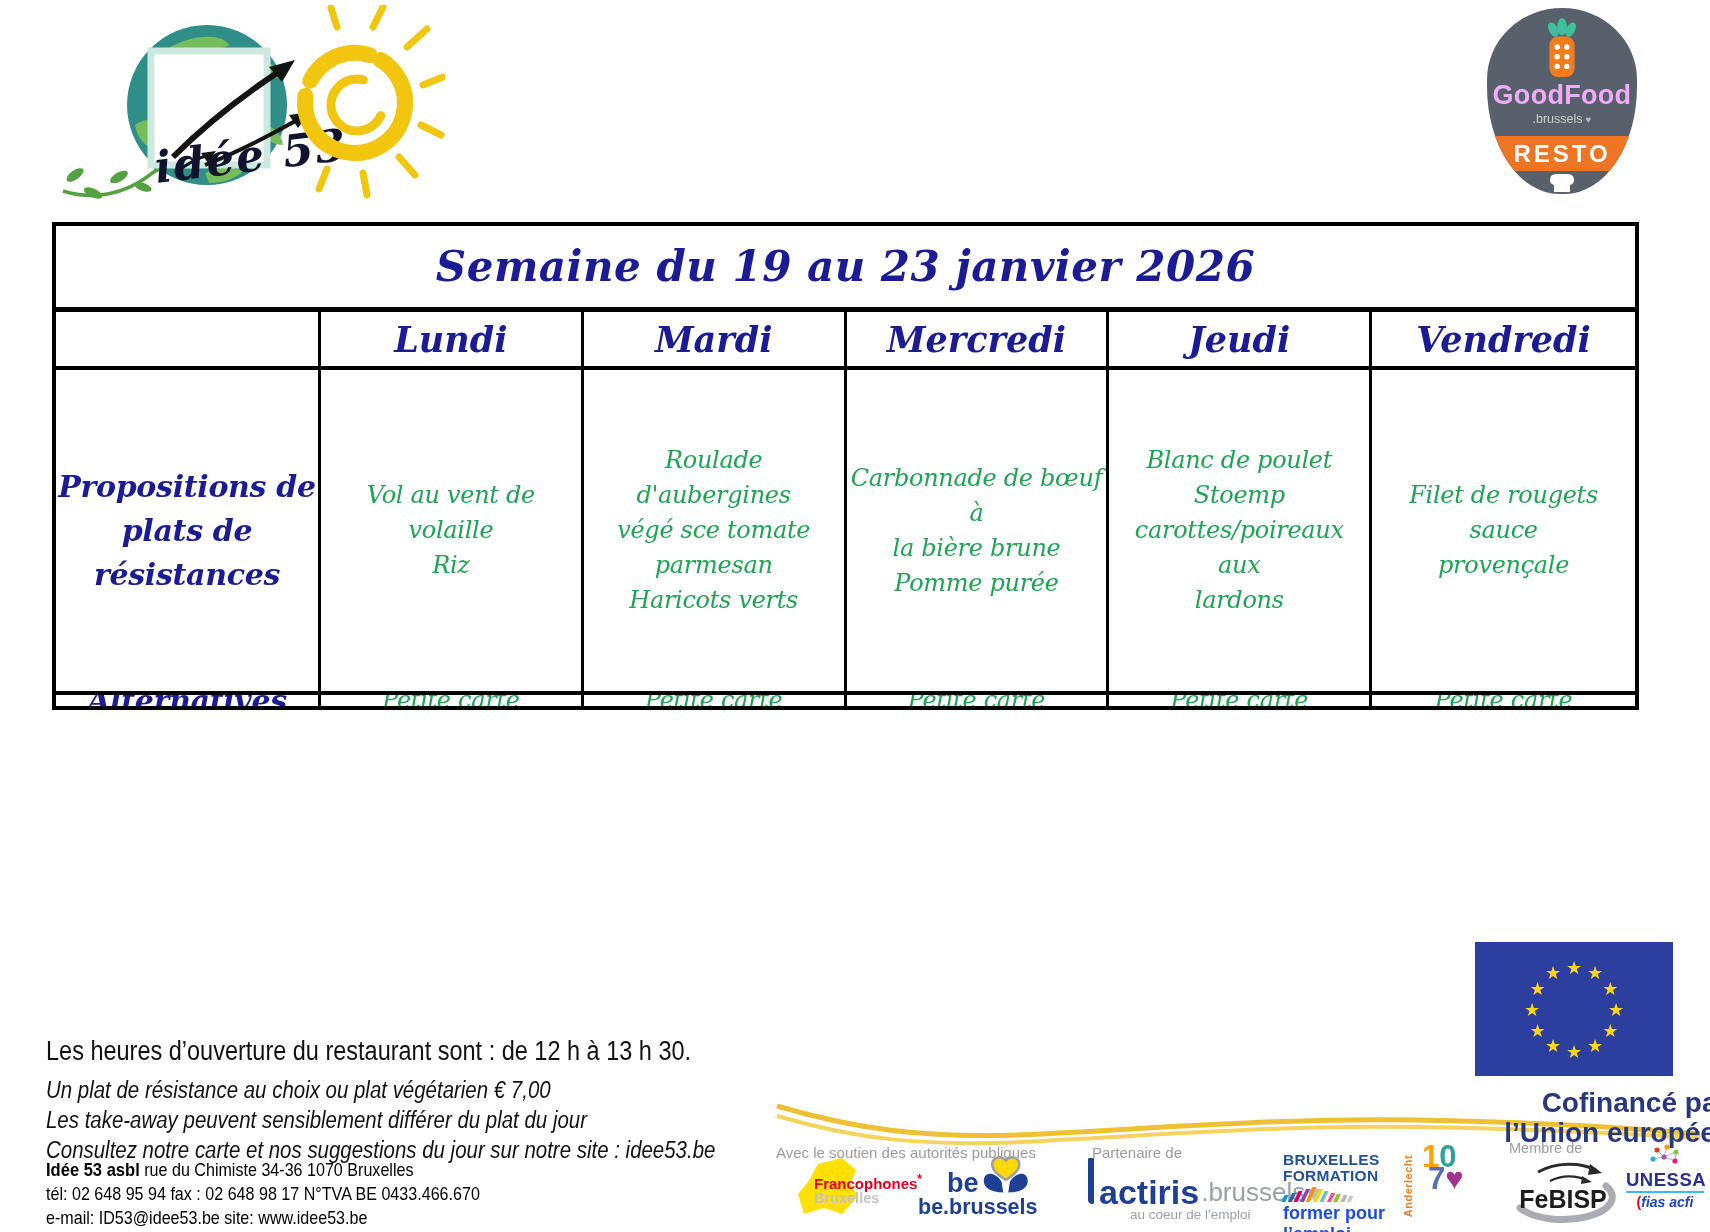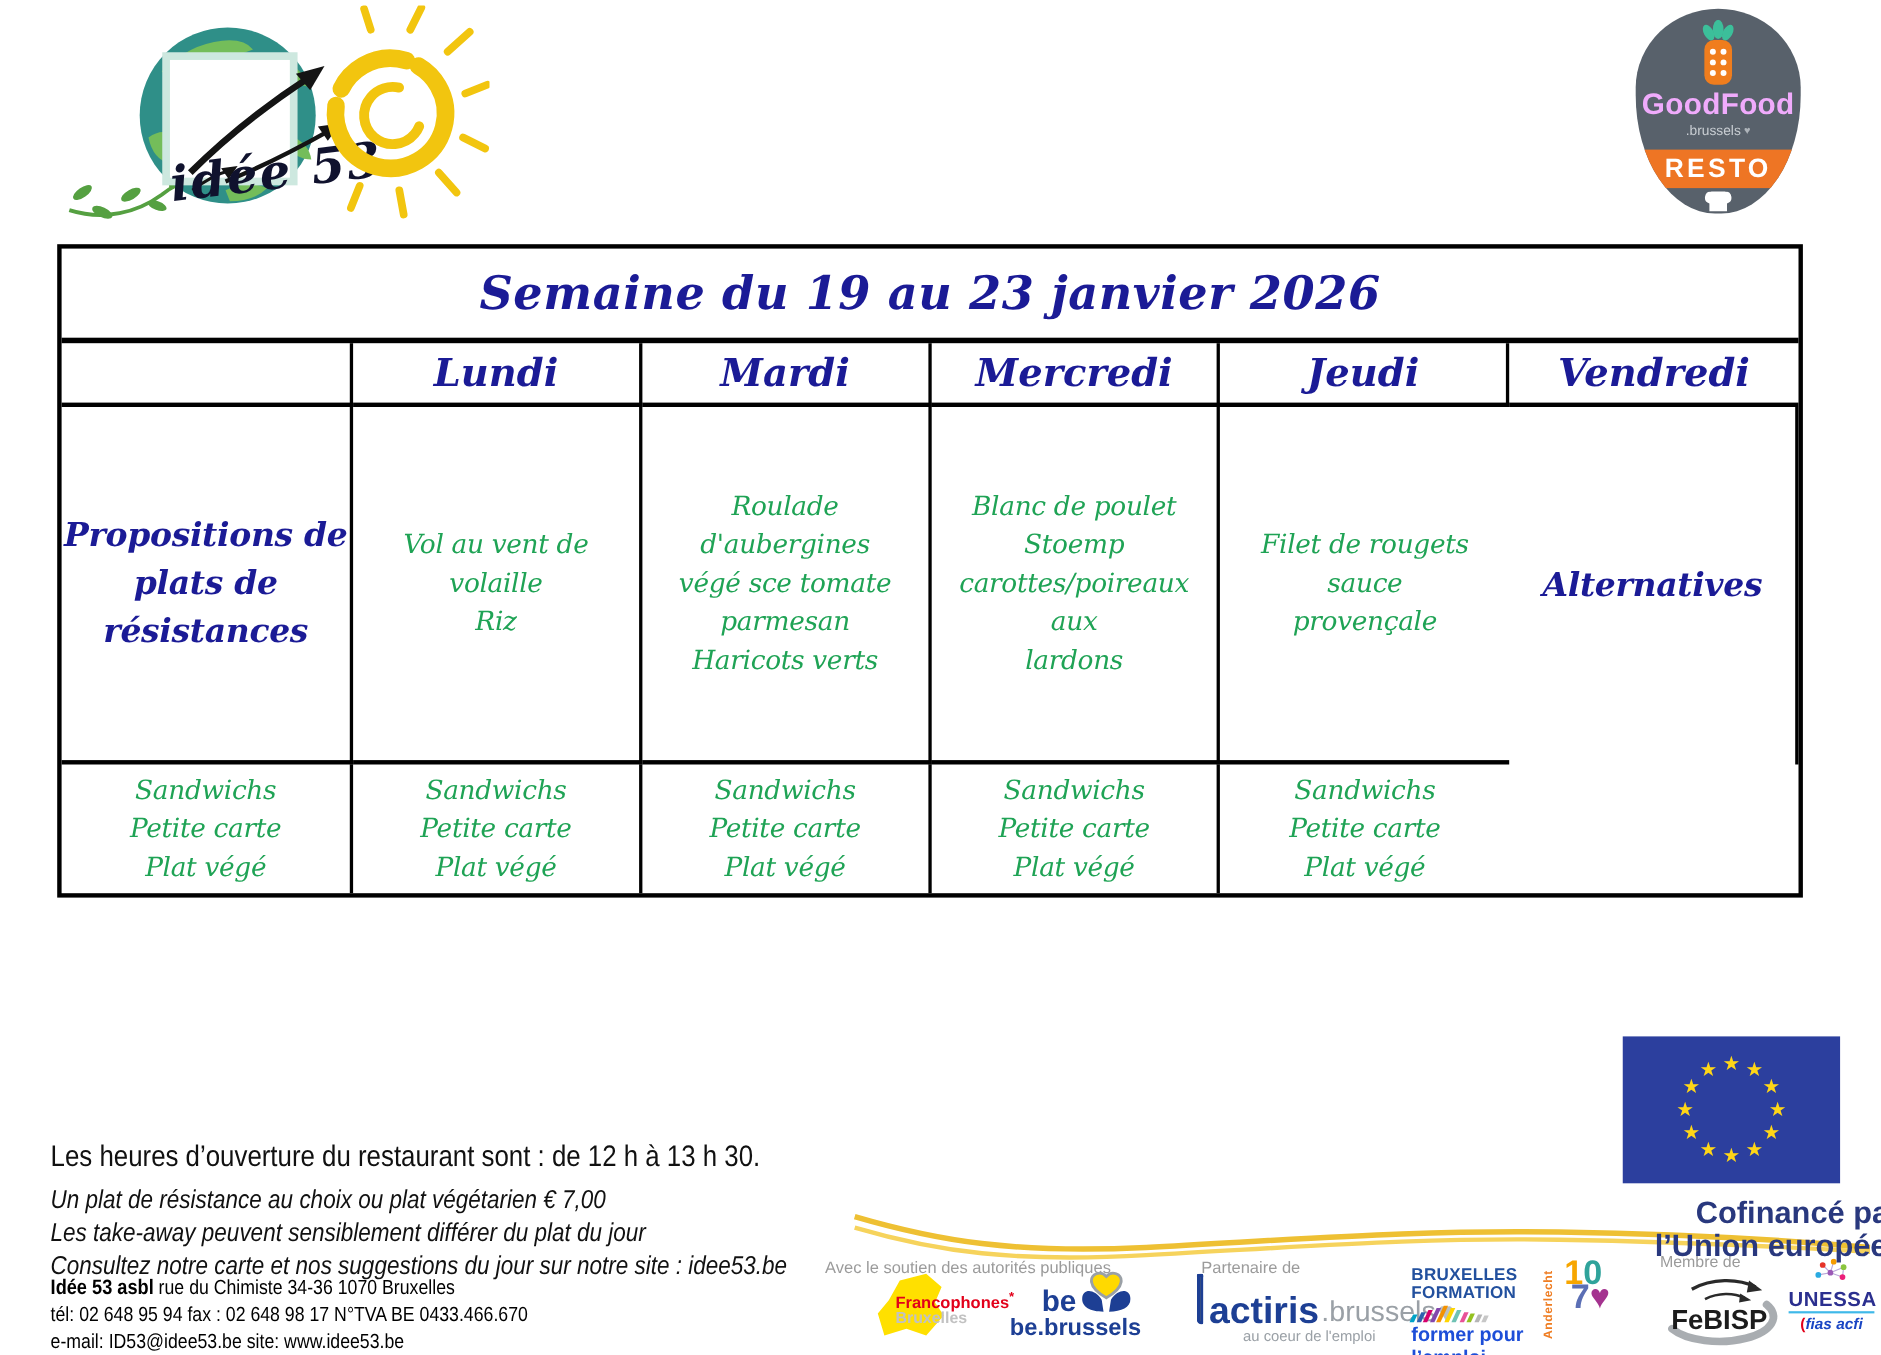--- a/index.html
+++ b/index.html
@@ -6,21 +6,21 @@
   html,body{margin:0;padding:0;background:#fff;}
   #canvas{position:relative;width:1710px;height:1232px;background:#ffffff;overflow:hidden;
           font-family:"Liberation Sans",sans-serif;}
   .script{font-family:"DejaVu Serif",serif;font-style:italic;}
   :root{
     --navy:#1b1b96; --green:#1fa355; --gfgray:#58616b; --gforange:#ee7524;
     --eublue:#2c3f9e; --staryellow:#ffd617; --actirisblue:#1d3f94;
   }
 
   
-  .menu-table{position:absolute;left:52px;top:222px;width:1587px;height:594px;
+  .menu-table{position:absolute;left:52px;top:222px;width:1587px;height:488px;
     border:4px solid #000;box-sizing:border-box;display:grid;
     grid-template-columns:265px repeat(5,1fr);grid-template-rows:86px 58px 325px auto;}
   .cell{box-sizing:border-box;display:flex;align-items:center;justify-content:center;
     text-align:center;overflow:hidden;}
   .vline{border-right:3px solid #000;}
   .title-cell{grid-column:1/-1;border-bottom:5px solid #000;}
   .hdr{border-bottom:4px solid #000;}
   .dishrow{border-bottom:4px solid #000;}
   .menu-title{font-size:42px;font-weight:bold;color:var(--navy);letter-spacing:.5px;}
   .day{font-size:35px;font-weight:bold;color:var(--navy);}
@@ -195,20 +195,25 @@
         <span class="dish script">Vol au vent de volaille
 Riz</span>
       </div>
     <div class="cell vline dishrow">
         <span class="dish script">Roulade d'aubergines
 végé sce tomate
 parmesan
 Haricots verts</span>
       </div>
     <div class="cell vline dishrow">
+        <span class="dish script">Carbonnade de bœuf à
+la bière brune
+Pomme purée</span>
+      </div>
+    <div class="cell vline dishrow">
         <span class="dish script">Blanc de poulet
 Stoemp
 carottes/poireaux aux
 lardons</span>
       </div>
     <div class="cell dishrow">
         <span class="dish script">Filet de rougets sauce
 provençale</span>
       </div>
 
@@ -254,21 +259,21 @@
     <div><b>Idée 53 asbl</b><span> rue du Chimiste 34-36 1070 Bruxelles</span></div>
     <div>tél: 02 648 95 94  fax : 02 648 98 17 N°TVA BE 0433.466.670</div>
     <div>e-mail: ID53@idee53.be   site: www.idee53.be</div>
   </div>
 
   <svg style="position:absolute;left:772px;top:1092px;" width="930" height="60" viewBox="0 0 930 60" fill="none">
     <path d="M5,14 C80,36 150,48 270,42 C420,34 520,26 645,28 C770,30 860,36 928,42" stroke="#eec033" stroke-width="5"></path>
     <path d="M5,24 C80,46 150,56 270,49 C420,41 520,33 645,35 C770,37 860,42 928,46" stroke="#f6d35c" stroke-width="4"></path>
   </svg>
 
-  <div class="caption" style="left:750px;top:1144px;">Avec le soutien des autorités publiques</div>
+  <div class="caption" style="left:776px;top:1144px;">Avec le soutien des autorités publiques</div>
   <div class="caption" style="left:1092px;top:1144px;">Partenaire de</div>
   <div class="caption member">Membre de</div>
 
   <div class="flogo" style="left:796px;top:1154px;width:125px;height:66px;">
     <svg width="66" height="62" viewBox="0 0 66 62" style="position:absolute;left:0;top:2px;">
       <path d="M22,8 L46,2 L60,14 L54,28 L62,40 L46,58 L28,52 L8,58 L2,38 L12,26 Z" fill="#ffe000"></path>
     </svg>
     <div class="franco-text">
       <div><span class="franco-name">Francophones</span><span class="franco-mark">*</span></div>
       <div class="franco-city">Bruxelles</div>

